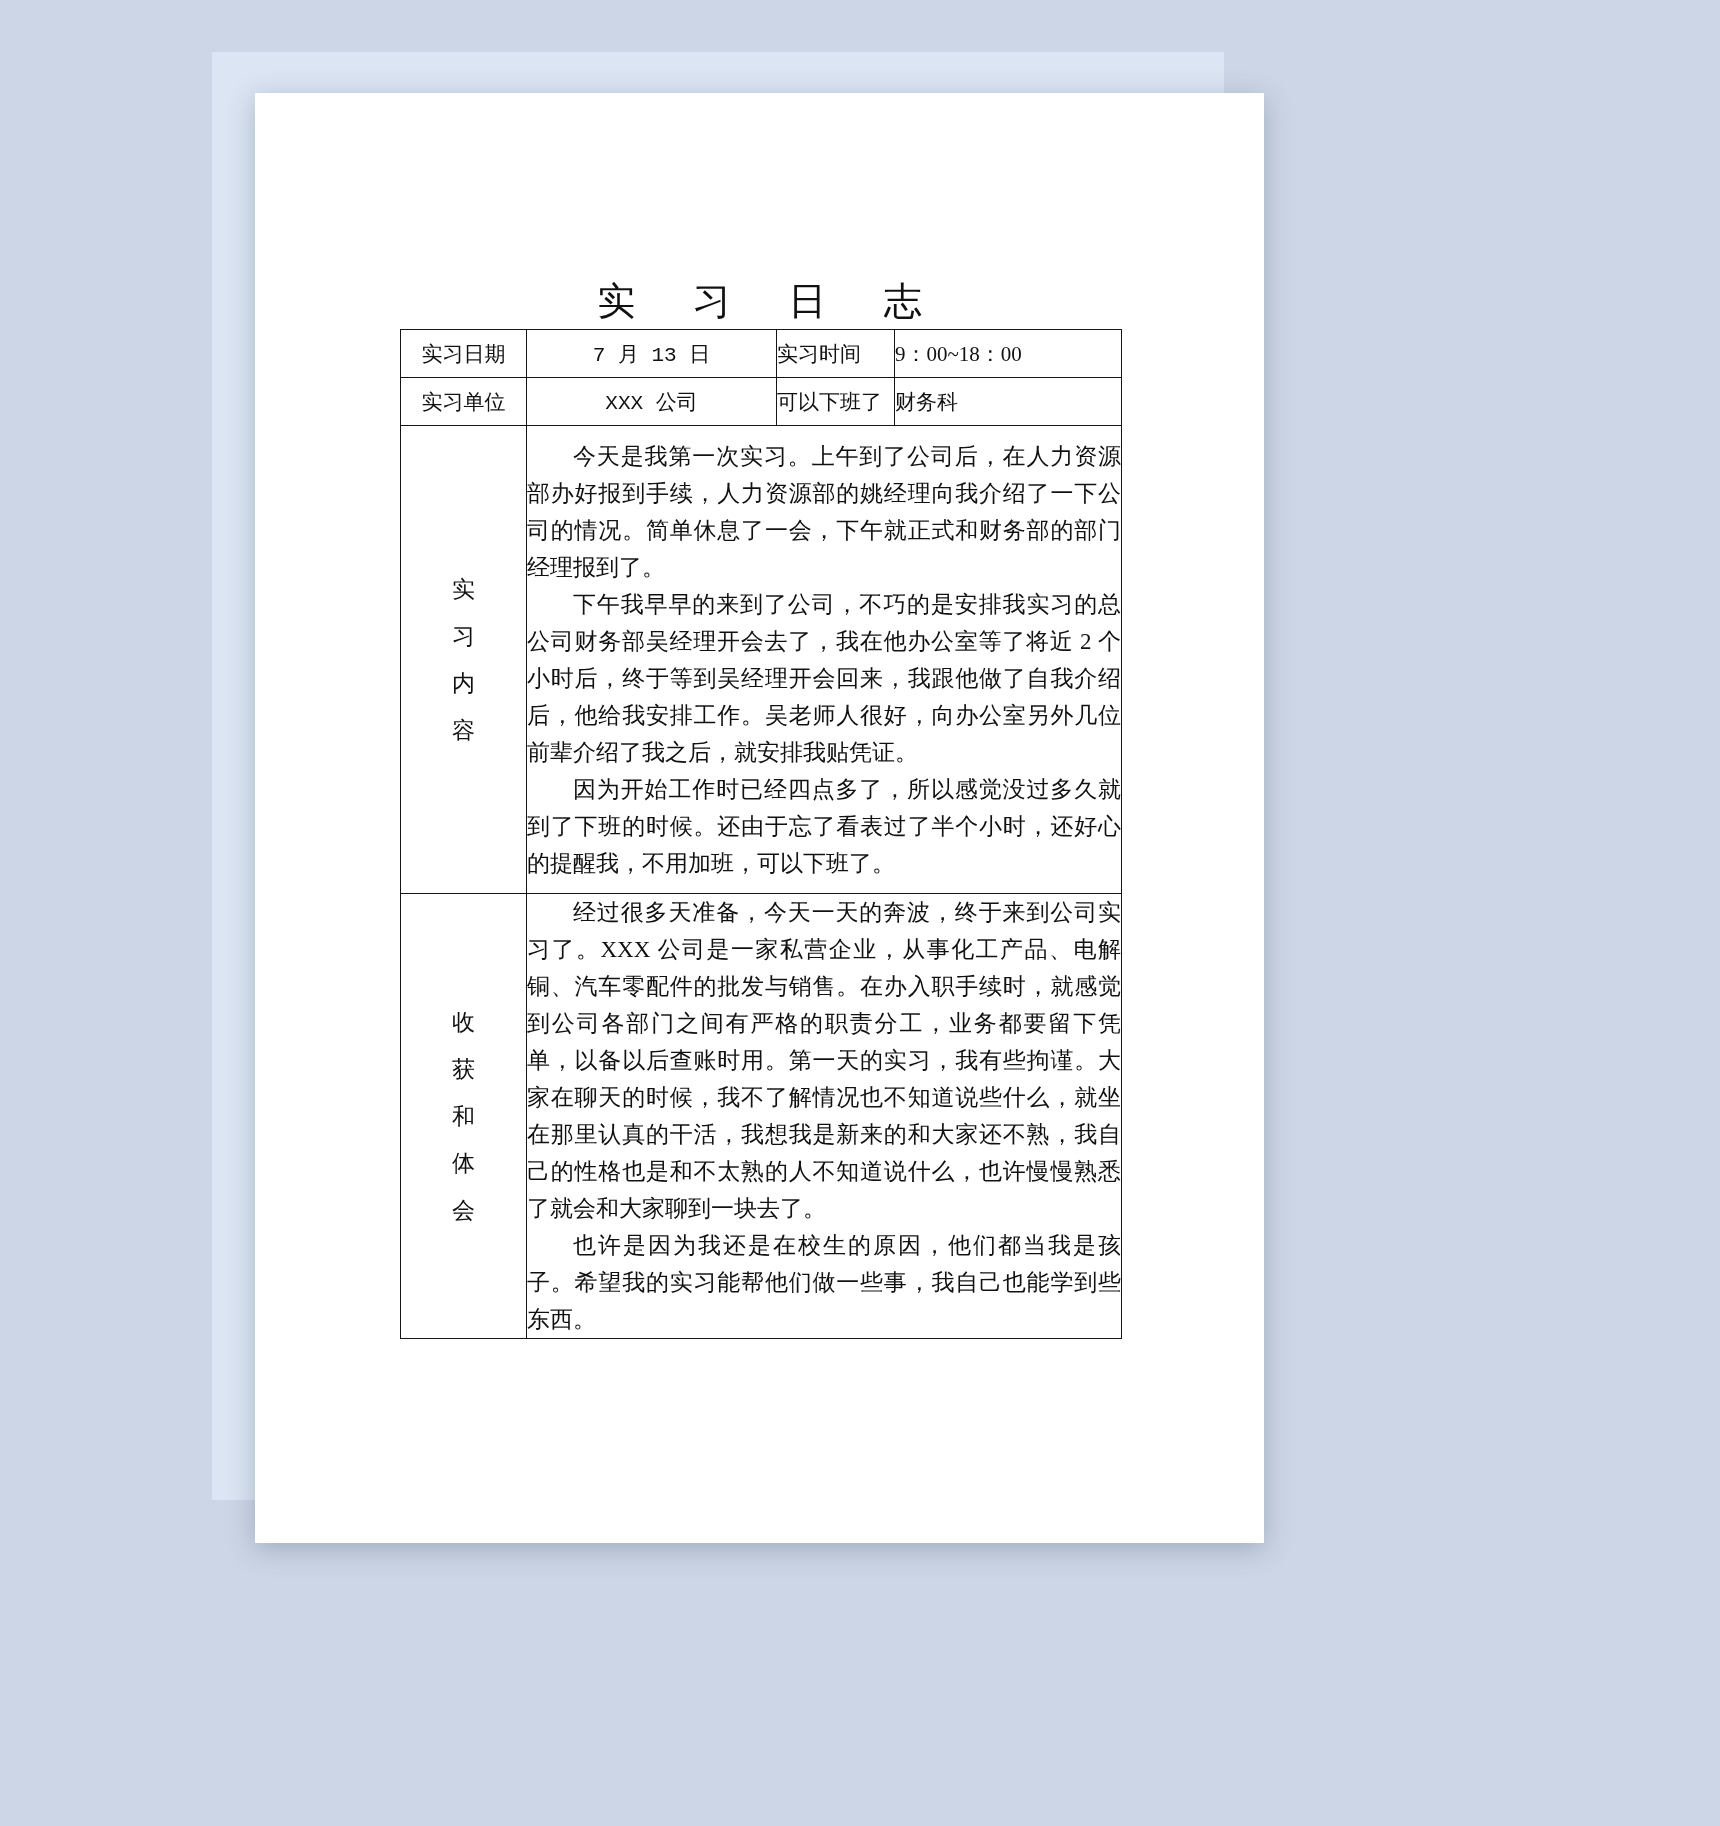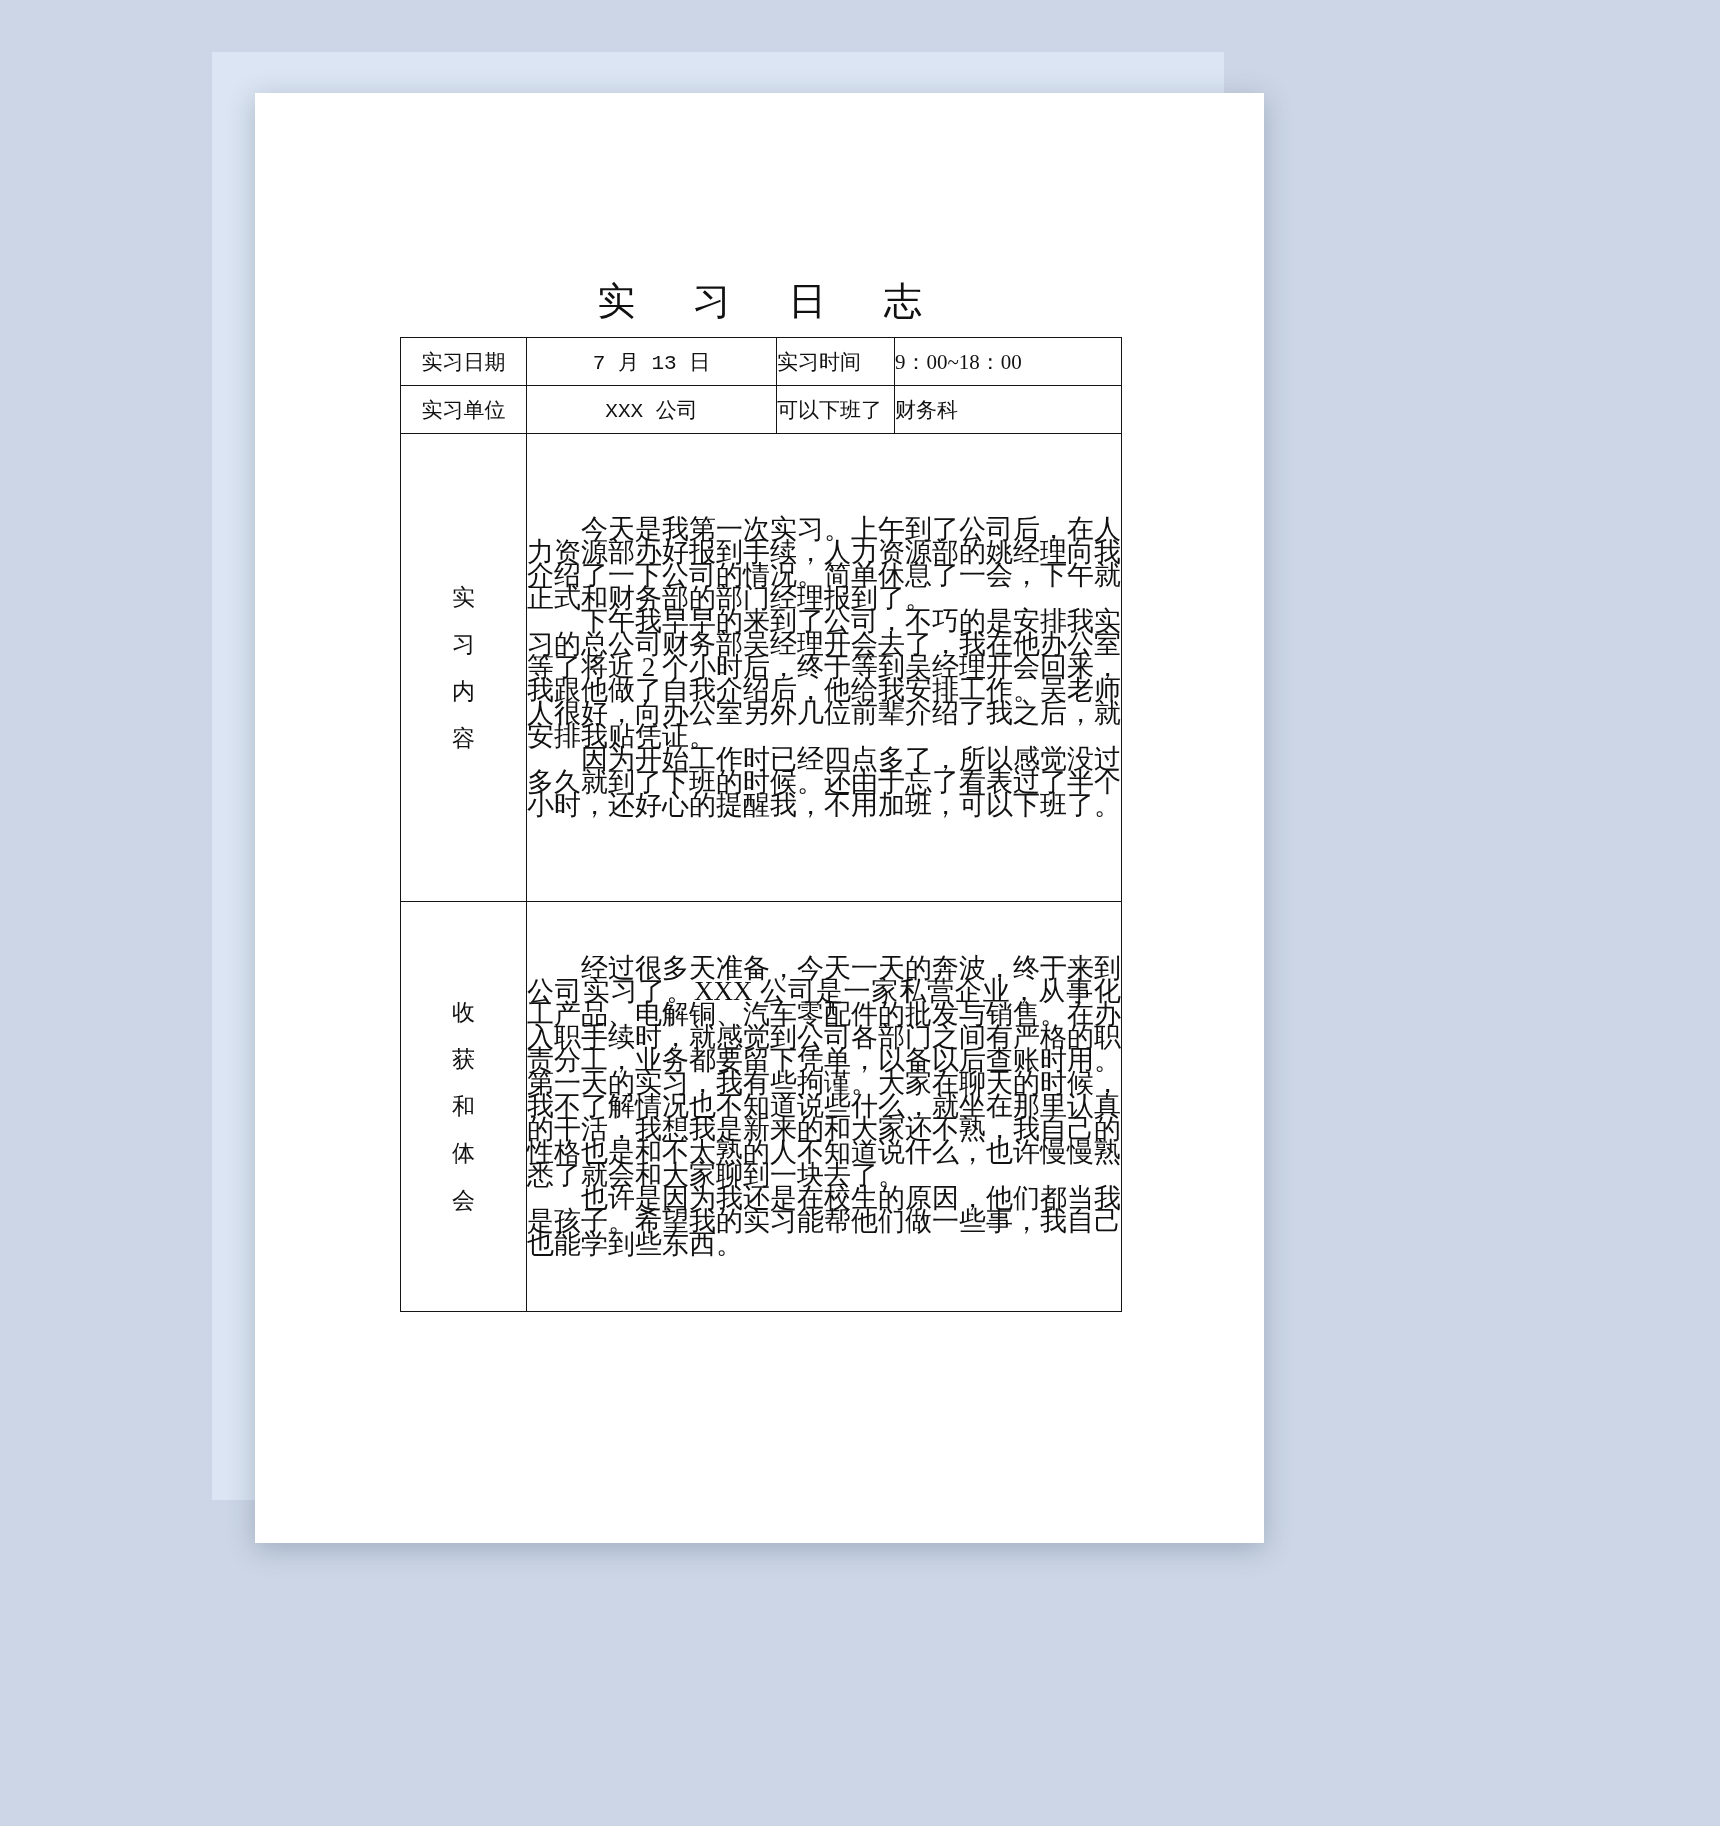--- a/index.html
+++ b/index.html
@@ -61,21 +61,21 @@
     letter-spacing: 24px;
     text-indent: 24px;
     color: #111;
     font-weight: 400;
     font-family: "Liberation Serif", "DejaVu Serif", serif;
   }
 
   #log-table {
     position: absolute;
     left: 145px;
-    top: 244px;
+    top: 236px;
     width: 722px;
     border-collapse: collapse;
     table-layout: fixed;
     border-radius: 15px;
   }
   #log-table td {
     border: 1px solid #151515;
     vertical-align: middle;
     padding: 0;
     color: #111;
@@ -119,22 +119,22 @@
     text-align: center;
   }
   .side-label-inner span { display: block; }
 
   .body-cell {
     padding: 10px 18px 10px 16px;
     vertical-align: top;
   }
   .body-cell p {
     margin: 0;
-    font-size: 27px;
-    line-height: 23px;
+    font-size: 23px;
+    line-height: 37px;
     text-align: justify;
     text-justify: inter-ideograph;
     text-indent: 2em;
     color: #111;
     font-family: "Liberation Serif", "DejaVu Serif", serif;
   }
 
   #row-content .body-cell { height: 468px; }
   #row-gains .body-cell { height: 410px; }
 </style>

